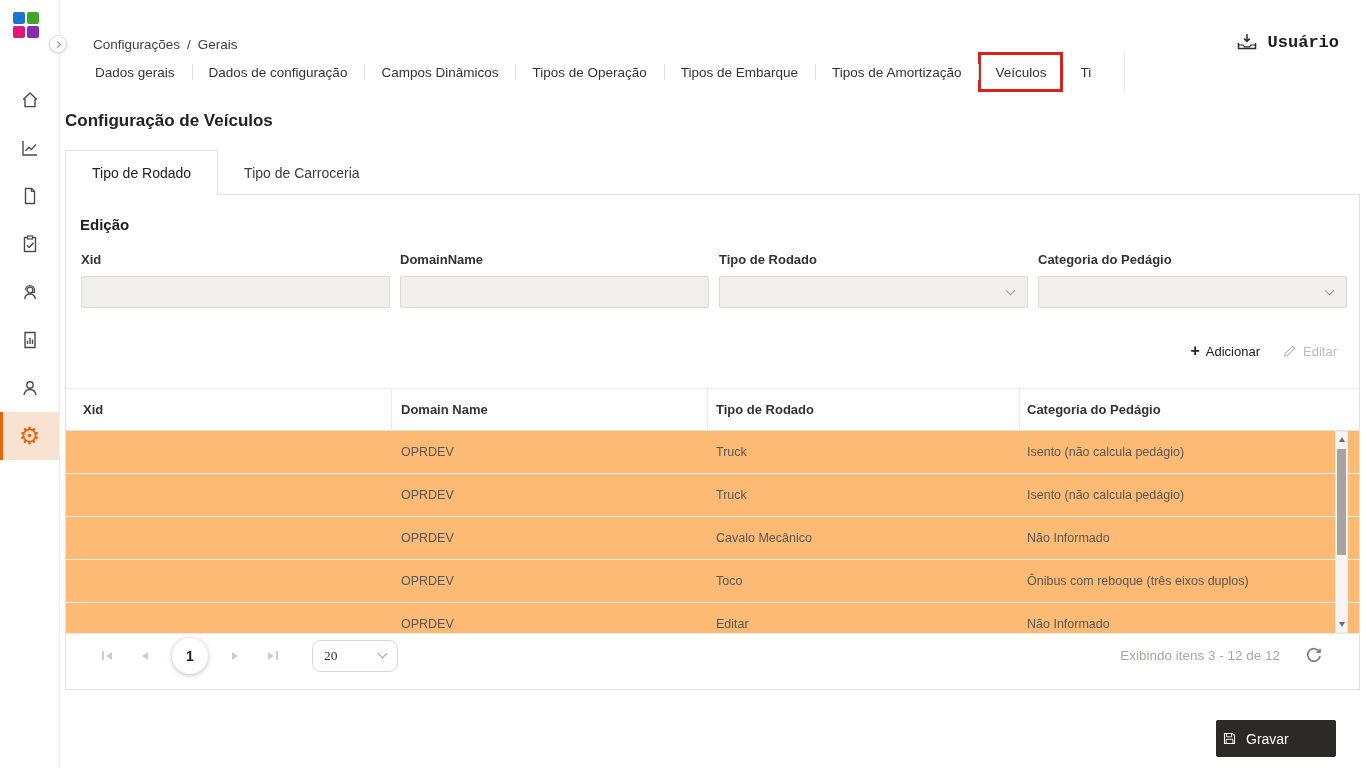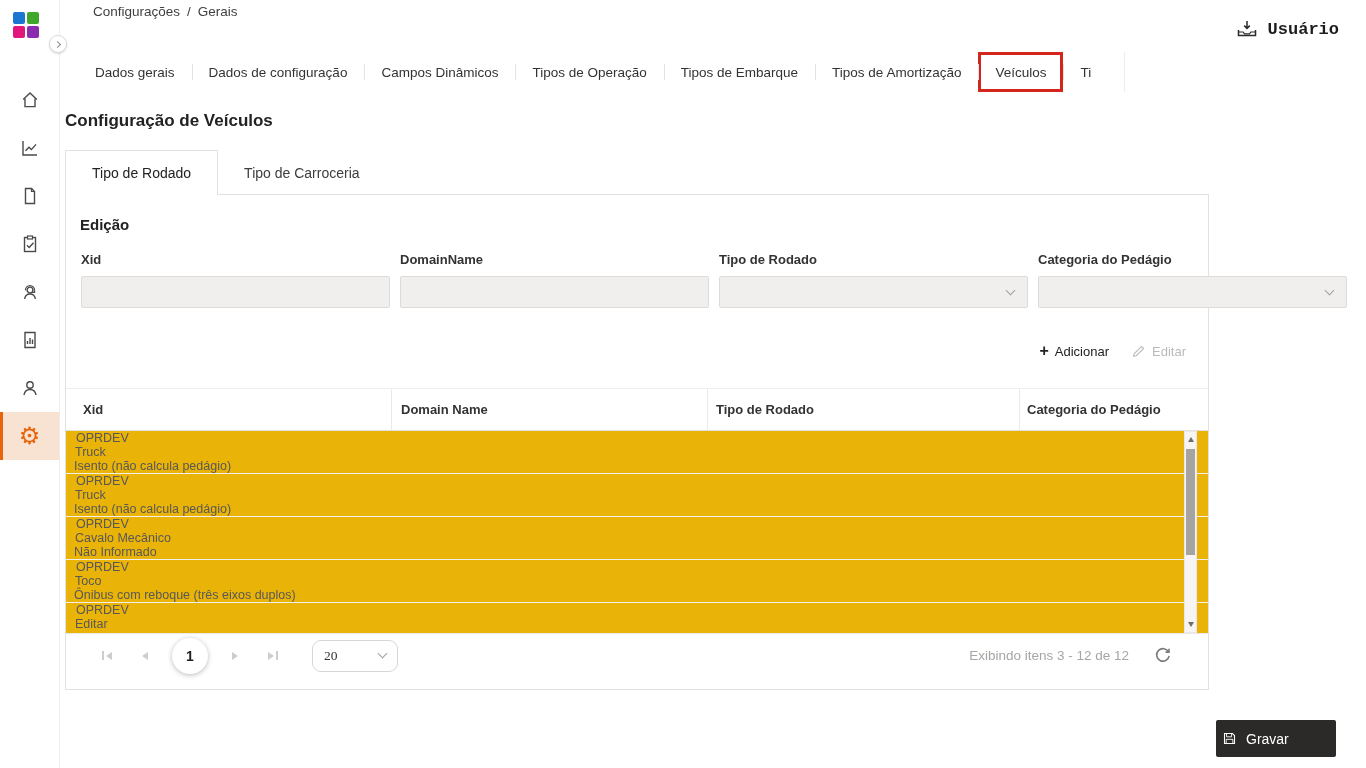--- a/index.html
+++ b/index.html
@@ -24,41 +24,41 @@
             transform:rotate(45deg); margin-left:-2px; }
   .nav { position:absolute; top:76px; left:0; width:59px; display:flex; flex-direction:column; }
   .nav-item { height:48px; display:flex; align-items:center; justify-content:center; cursor:pointer; position:relative; }
   .nav-item.active { background:var(--accent-orange-bg,#f8e3d3); }
   .nav-item.active::before { content:""; position:absolute; left:0; top:0; bottom:0; width:3px;
                              background:var(--accent-orange,#e8640c); }
   .gear-glyph { font-size:24px; line-height:1; color:var(--accent-orange,#e8640c); }
 
   
   .topbar { position:absolute; left:60px; top:0; width:1306px; height:52px; display:flex;
-            align-items:flex-start; padding:4px 27px 0 33px; background:#fff;flex-direction:column; }
+            align-items:flex-end; padding:16px 27px 0 33px; background:#fff; }
   .breadcrumb { display:flex; align-items:center; gap:7px; font-size:13.5px; color:#3f3f3f; }
   .user-menu { margin-left:auto; display:flex; align-items:center; gap:10px; cursor:pointer; }
   .user-label { font-size:17px; font-weight:bold; color:#1d1d1d;font-family:Liberation Mono, monospace; }
 
   
   .tabstrip { position:absolute; left:78px; top:52px; width:1047px; height:40px; display:flex;
               overflow:hidden; background:#fff; border-right:1px solid #ececea; }
   .tab { display:flex; align-items:center; padding:0 17px; font-size:13.5px; color:#333;
          white-space:nowrap; cursor:pointer; position:relative; flex:none; }
   .tab + .tab::before { content:""; position:absolute; left:0; top:12px; height:16px; width:1px; background:#e5e3e1; }
   .tab.highlight { outline:3px solid var(--annotation-red,#d3251c); outline-offset:-3px; }
 
   
   .page-title { position:absolute; left:65px; top:111px; margin:0; font-size:17px; font-weight:bold; color:#222; }
   .subtabs { position:absolute; left:65px; top:150px; height:45px; display:flex; z-index:3; }
   .subtab { display:flex; align-items:center; padding:0 26px; font-size:14px; color:#3d3d3d; cursor:pointer; }
   .subtab.active { background:#fff; border:1px solid #e4e2e0; border-bottom:none; color:#222; }
 
   
-  .panel { position:absolute; left:65px; top:194px; width:1144px; height:496px; background:#fff;
+  .panel { position:absolute; left:65px; top:194px; width:1295px; height:496px; background:#fff;
            border:1px solid #e4e2e0; z-index:2; }
   .edicao-title { position:absolute; left:14px; top:21px; font-size:15px; font-weight:bold; color:#222; }
   .form-row { position:absolute; left:15px; top:57px; display:flex; gap:10px; }
   .field { width:309px; }
   .field label { display:block; font-size:13px; font-weight:bold; color:#333; margin-bottom:9px; }
   .text-input { width:100%; height:32px; background:#f0efee; border:1px solid #dddbd9; border-radius:2px;
                 padding:0 10px; font-size:13px; color:#333; font-family:inherit; }
   .select-box { width:100%; height:32px; background:#f0efee; border:1px solid #dddbd9; border-radius:2px;
                 display:flex; align-items:center; padding:0 13px; cursor:pointer; }
   .select-box .value { flex:1; font-size:13px; color:#333; }
@@ -75,21 +75,21 @@
   
   .thead { position:absolute; left:0; top:193px; width:100%; height:43px; display:flex;
            border-top:1px solid #f0eeec; border-bottom:1px solid #e3e1df; }
   .th { display:flex; align-items:center; font-size:13px; font-weight:bold; color:#333; }
   .th + .th { border-left:1px solid #eceae8; }
   .c1 { width:325px; padding-left:17px; }
   .c2 { width:316px; padding-left:9px; }
   .c3 { width:312px; padding-left:8px; }
   .c4 { flex:1; padding-left:7px; }
   .tbody { position:absolute; left:0; top:236px; width:100%; height:202px; overflow:hidden; }
-  .trow { height:43px; display:flex; border-bottom:1px solid #f0efed; cursor:pointer; background:#eab308;flex-direction:column; }
+  .trow { height:43px; display:flex; border-bottom:1px solid #f0efed; cursor:pointer; background:#fdba74; }
   .td { display:flex; align-items:center; font-size:12.5px; color:#585858; }
   .trow .c2, .trow .c3, .trow .c4 { border-left:1px solid transparent; }
 
   
   .scrollbar { position:absolute; right:11px; top:236px; width:13px; height:202px; background:#f6f5f3;
                border:1px solid #eae8e6; display:flex; flex-direction:column; align-items:center; z-index:4; }
   .sb-btn { width:100%; height:15px; flex:none; display:flex; align-items:center; justify-content:center;
             background:none; border:none; padding:0; cursor:pointer; }
   .sb-btn.down { margin-top:auto; }
   .tri-u { width:0; height:0; border-left:3.5px solid transparent; border-right:3.5px solid transparent;

